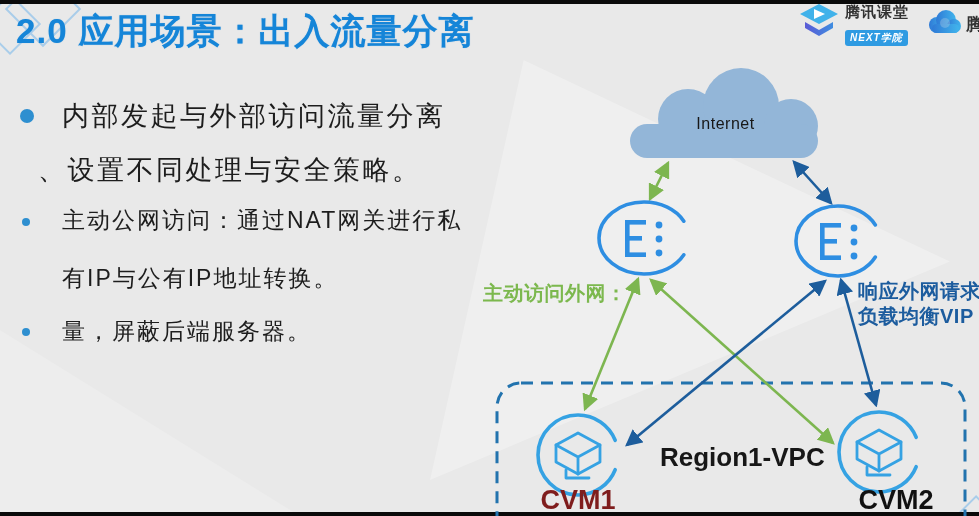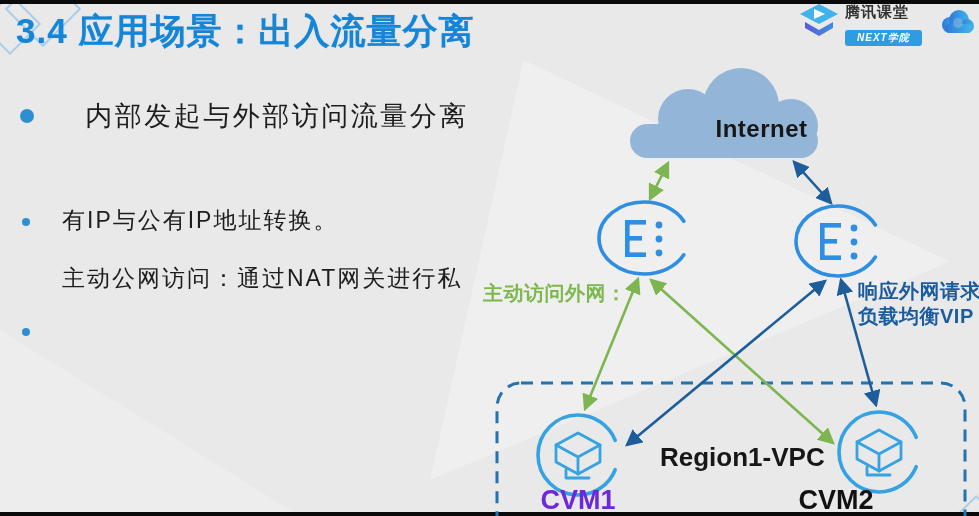--- a/index.html
+++ b/index.html
@@ -39,69 +39,69 @@
     white-space:nowrap;
   }
 
   
   .logo-row { left:798px; top:3px; width:181px; height:42px; display:flex; align-items:center; }
   .brand1 { display:flex; align-items:center; gap:5px; }
   .brand1-text { display:flex; flex-direction:column; gap:8px; }
   .brand1-name { font-size:15px; font-weight:bold; color:#323232; letter-spacing:1px; white-space:nowrap; }
   .brand1-badge {
     font-size:10px; font-style:italic; font-weight:bold; color:#fff;
-    background:#2f9be2; border-radius:3px; padding:1px 12px;
+    background:#2f9be2; border-radius:3px; padding:1px 5px;
     letter-spacing:1px; white-space:nowrap; align-self:flex-start;
   }
   .logo-divider { width:2px; height:28px; background:#c6c6c6; margin:0 7px 0 8px; }
   .brand2 { display:flex; align-items:center; gap:4px; }
   .brand2-name { font-size:17px; font-weight:bold; color:#323232; white-space:nowrap; }
 
   
   .bullet-dot-lg { left:20px; top:109px; width:14px; height:14px; border-radius:50%; background:#2e8fd0; }
   .bullet-dot-sm { width:8px; height:8px; border-radius:50%; background:#2e8fd0; }
   .dot-b2 { left:22px; top:218px; }
   .dot-b3 { left:22px; top:328px; }
 
   .b1 { left:62px; top:89px; width:430px; font-size:27px; line-height:54px;
-        letter-spacing:2.5px; font-weight:500;text-align:center; }
+        letter-spacing:2.5px; font-weight:500; }
   .b1 .l2 { margin-left:-24px; }
   .b2 { left:62px; top:191px; width:430px; font-size:23px; line-height:58px;
         letter-spacing:2px; font-weight:500; }
   .b3 { left:62px; top:302px; width:430px; font-size:23px; line-height:58px;
         letter-spacing:2px; font-weight:500; }
 
   
-  .internet-label { left:684px; top:115px; width:155px; text-align:center;
-                    font-size:24px; font-weight:bold; color:#171717; letter-spacing:.5px; }
+  .internet-label { left:648px; top:115px; width:155px; text-align:center;
+                    font-size:16px; font-weight:normal; color:#171717; letter-spacing:.5px; }
   .nat-caption { left:483px; top:281px; font-size:20px; line-height:25px;
                  font-weight:bold; color:#7cb84e; letter-spacing:.5px; white-space:nowrap;text-align:center; }
   .lb-caption  { left:858px; top:279px; font-size:20px; line-height:25px;
                  font-weight:bold; color:#1c5c9e; letter-spacing:.5px; white-space:nowrap; }
   .vpc-label  { left:660px; top:442px; width:166px; text-align:left;
                 font-size:26px; font-weight:bold; color:#171717; }
   .cvm1-label { left:518px; top:485px; width:120px; text-align:center;
-                font-size:27px; font-weight:bold; color:#6d28d9; }
-  .cvm2-label { left:776px; top:485px; width:120px; text-align:center;
+                font-size:27px; font-weight:bold; color:#7f1d1d; }
+  .cvm2-label { left:836px; top:485px; width:120px; text-align:center;
                 font-size:27px; font-weight:bold; color:#111; }
 
   svg.diagram { left:0; top:0; width:979px; height:516px; pointer-events:none; }
 </style>
 </head>
 <body>
 
 <div class="abs wm1"></div>
 <div class="abs wm2"></div>
 <div class="abs deco deco1"></div>
 <div class="abs deco deco2"></div>
 <div class="abs deco deco3"></div>
 <div class="abs bar-top"></div>
 <div class="abs bar-bottom"></div>
 
-<div class="abs title">3.4 应用场景：出入流量分离</div>
+<div class="abs title">2.0 应用场景：出入流量分离</div>
 
 <div class="abs logo-row">
   <div class="brand1">
     <span>
       <svg width="42" height="38" viewBox="0 0 42 38">
         <defs>
           <linearGradient id="chev" x1="0" y1="0" x2="1" y2="0">
             <stop offset="0" stop-color="#5b5bd6"></stop>
               <stop offset="1" stop-color="#3f8de0"></stop>
           </linearGradient>
@@ -133,30 +133,32 @@
         <circle cx="21" cy="16" r="5" fill="#e9e9e9" opacity="0.25"></circle>
       </svg>
     </span>
     <span class="brand2-name">腾讯云</span>
   </div>
 </div>
 
 <div class="abs bullet-dot-lg"></div>
 <div class="abs b1">
   <div class="l1">内部发起与外部访问流量分离</div>
+  <div class="l2">、设置不同处理与安全策略。</div>
 </div>
 
 <div class="abs bullet-dot-sm dot-b2"></div>
 <div class="abs b2">
+  <div>主动公网访问：通过NAT网关进行私</div>
   <div>有IP与公有IP地址转换。</div>
-  <div>主动公网访问：通过NAT网关进行私</div>
 </div>
 
 <div class="abs bullet-dot-sm dot-b3"></div>
 <div class="abs b3">
+  <div>量，屏蔽后端服务器。</div>
 </div>
 
 <svg class="abs diagram" viewBox="0 0 979 516">
   <defs>
     <marker id="ag" viewBox="0 0 10 10" refX="8.5" refY="5" markerWidth="6.5" markerHeight="6.5" orient="auto-start-reverse">
       <path d="M0 0 L10 5 L0 10 z" fill="#7db650"></path>
     </marker>
     <marker id="ab" viewBox="0 0 10 10" refX="8.5" refY="5" markerWidth="6.5" markerHeight="6.5" orient="auto-start-reverse">
       <path d="M0 0 L10 5 L0 10 z" fill="#1d5d9c"></path>
     </marker>

